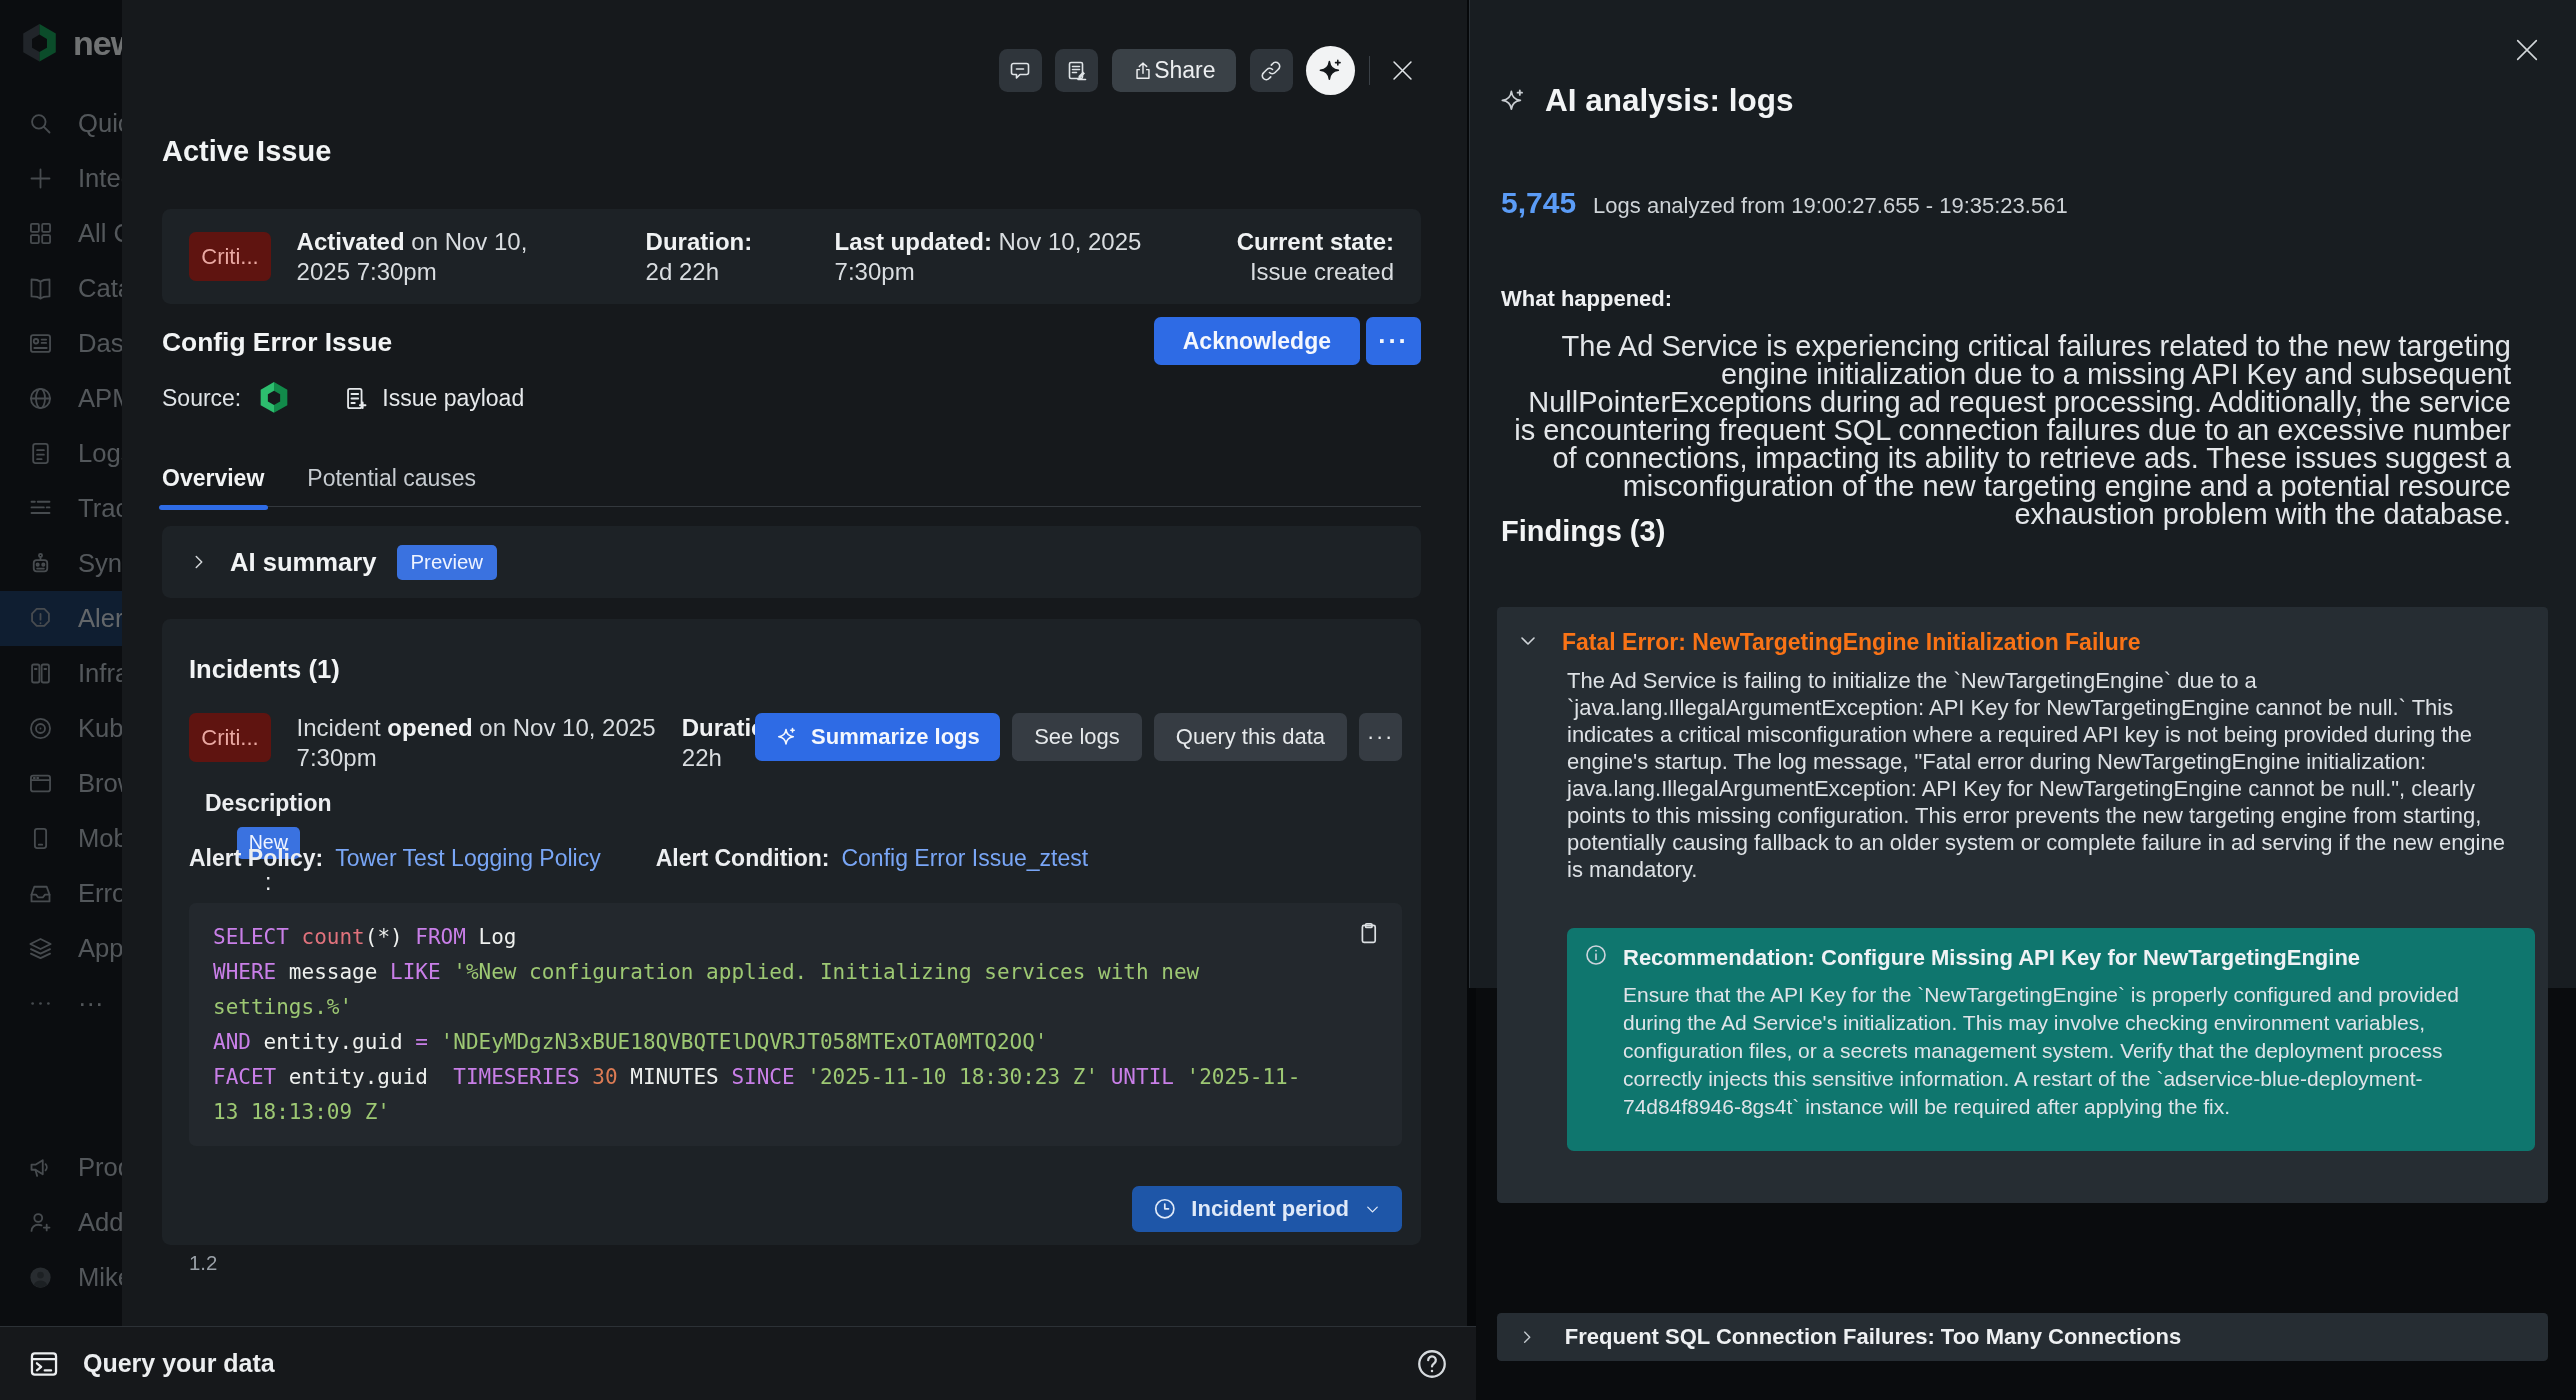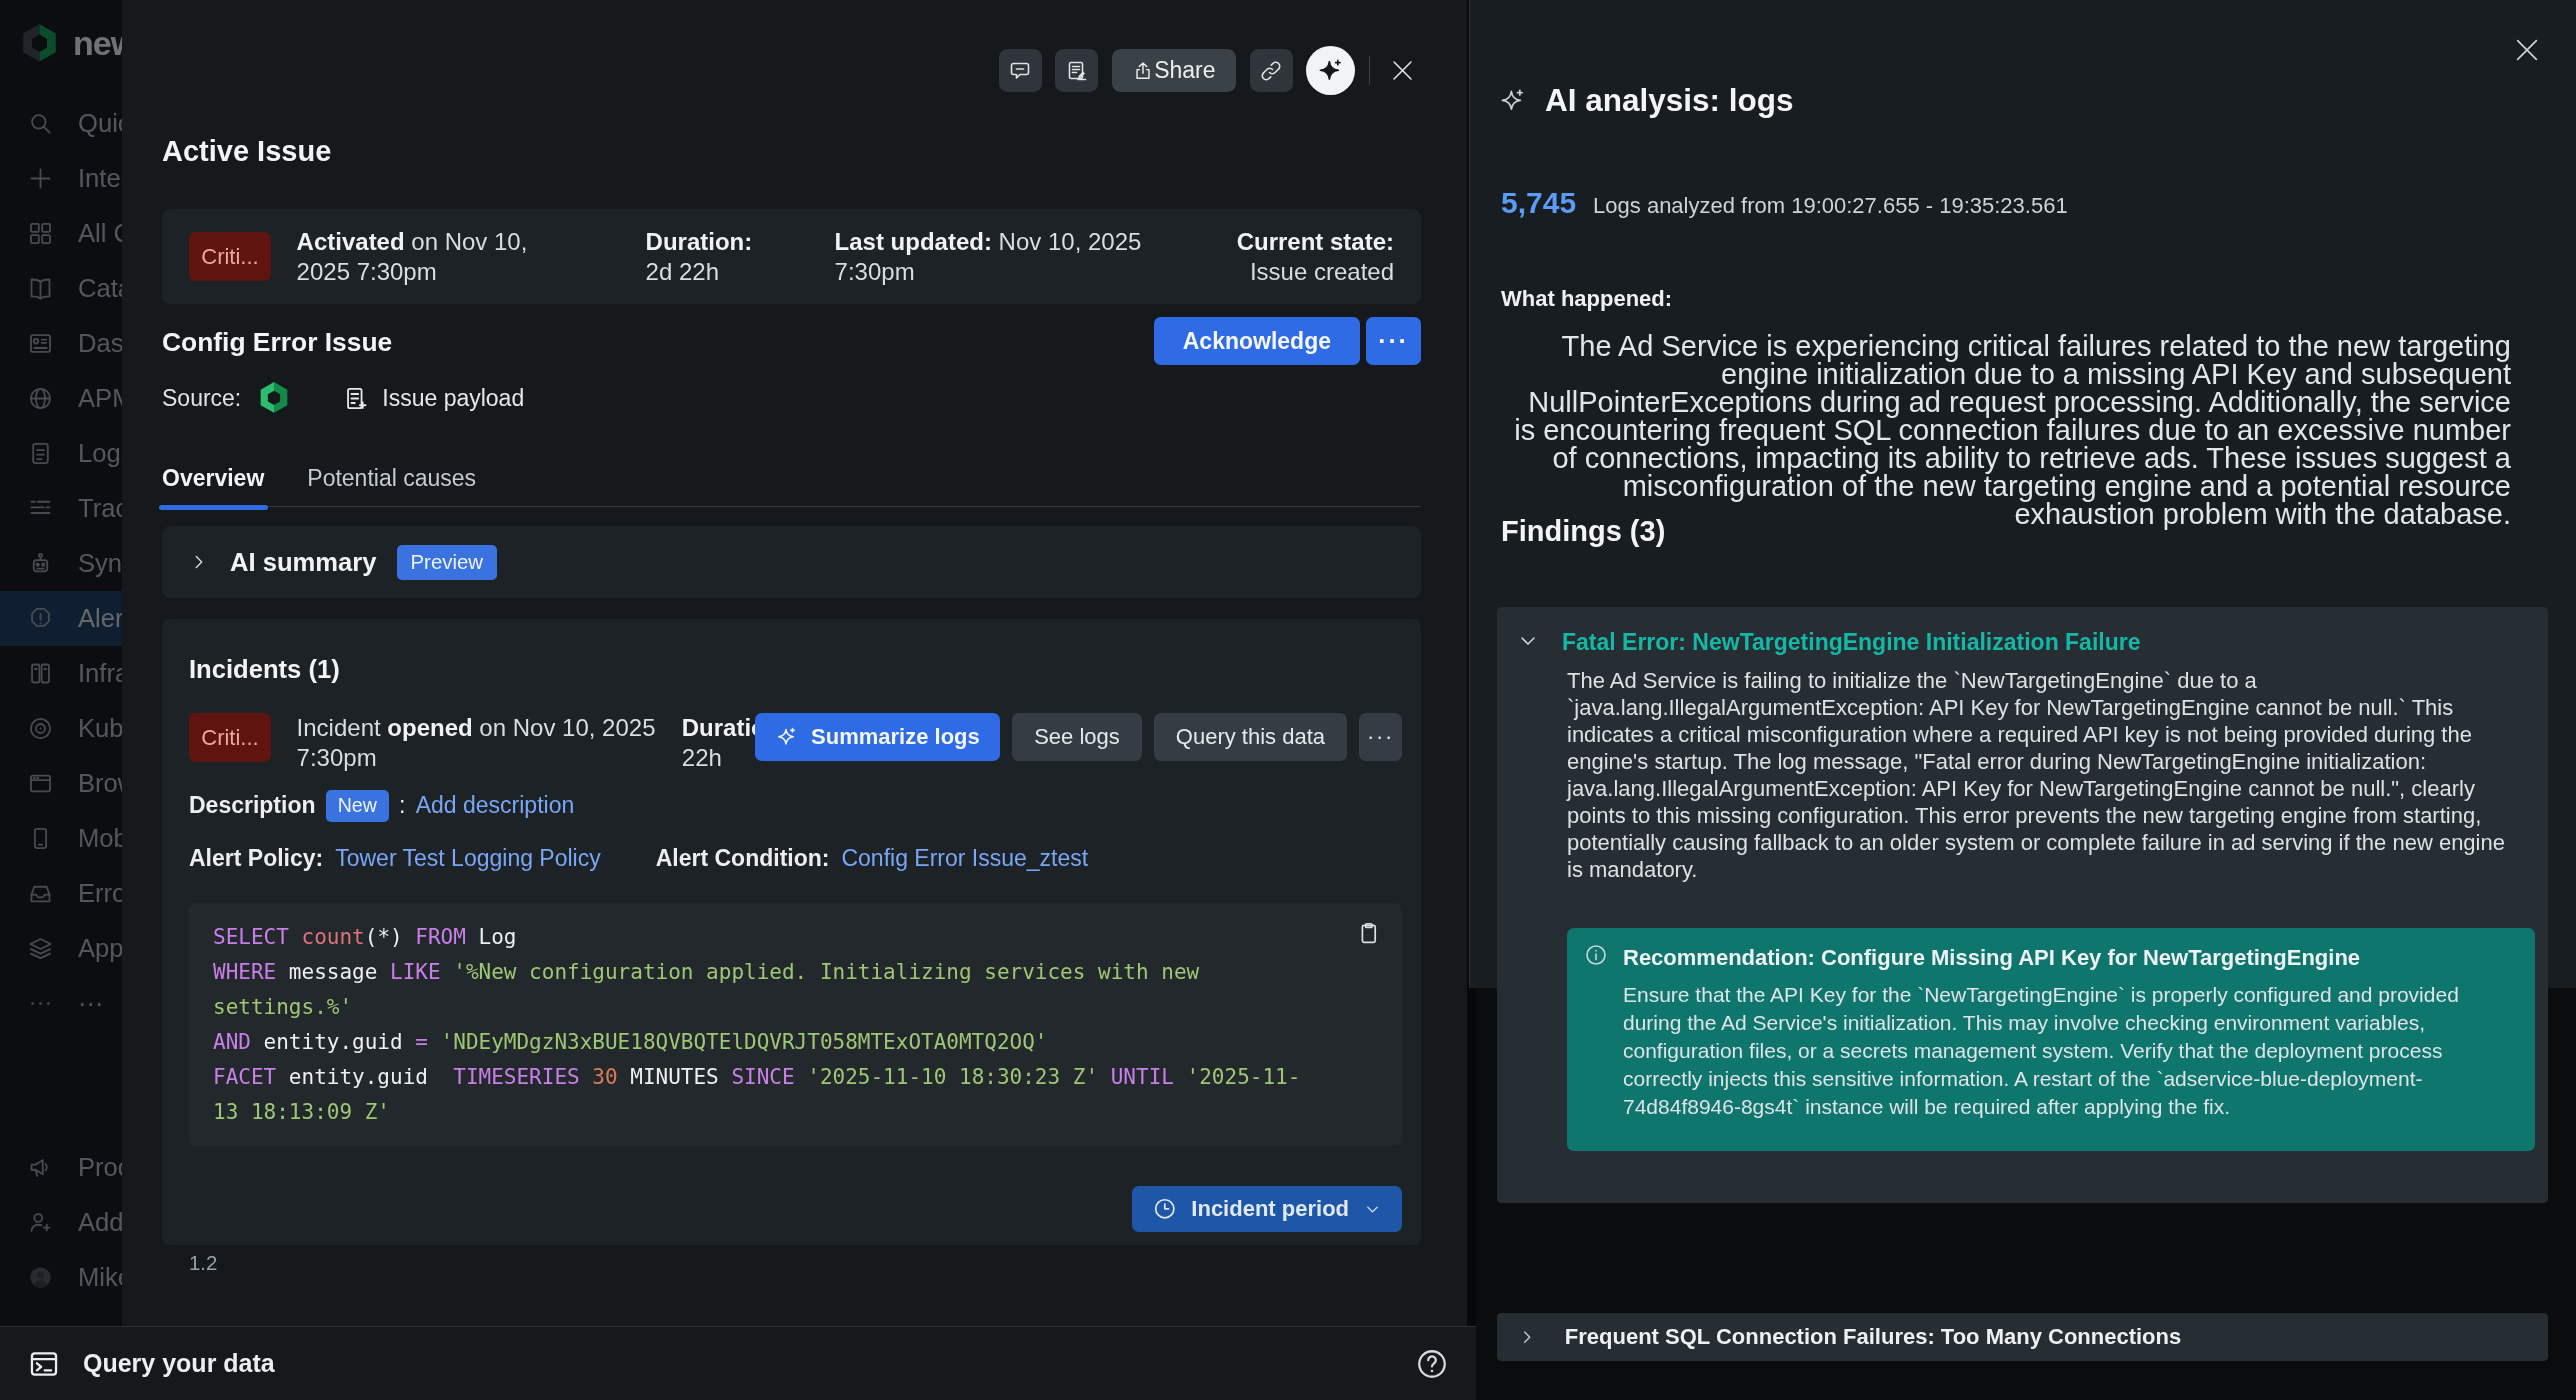--- a/index.html
+++ b/index.html
@@ -68,21 +68,21 @@
   #inc-heading{position:absolute;left:27px;top:36px;font-size:25.6px;font-weight:700;color:#f2f4f5;}
   #inc-meta{position:absolute;left:27px;top:94px;display:flex;}
   #inc-meta .c1{width:375px;margin-left:25.6px;}
   #inc-meta .c2{width:145px;margin-left:10.2px;}
   #inc-buttons{position:absolute;right:19px;top:94px;display:flex;gap:12px;}
   .btn-gray{height:48px;background:#363c43;border-radius:6.8px;color:#e6e9eb;font-size:22px;display:flex;align-items:center;justify-content:center;padding:0 22px;}
   .btn-gray.sq{width:43px;padding:0;letter-spacing:1.7px;}
   #btn-summarize{height:48px;background:#2e6be5;border-radius:6.8px;color:#f4f7fd;font-size:22px;font-weight:600;display:flex;align-items:center;gap:12px;padding:0 20.4px;}
   #btn-summarize svg{width:24px;height:24px;}
 
-  #desc-row{position:absolute;left:27px;top:171px;display:flex;align-items:center;gap:10.2px;font-size:23px;color:#eceef0;}
+  #desc-row{position:absolute;left:27px;top:171px;display:flex;align-items:center;gap:10.2px;font-size:23px;color:#eceef0;flex-direction:column;}
   #desc-row .lbl{font-weight:700;}
   .link{color:#79a6f6;}
   #alert-row{position:absolute;left:27px;top:226px;display:flex;align-items:center;gap:12px;font-size:23px;color:#eceef0;}
   #alert-row .lbl{font-weight:700;}
   #alert-row .gap{width:31px;}
 
   #code-block{position:absolute;left:27px;right:19px;top:284px;height:243px;background:#23282d;border-radius:6.8px;padding:17px 24px;box-sizing:border-box;}
   .code-line{font-family:"DejaVu Sans Mono",monospace;font-size:21px;line-height:35px;white-space:pre-wrap;}
   .kw{color:#c97fe8;} .fn{color:#e0727c;} .str{color:#9dc873;} .num{color:#dc7b54;} .pl{color:#eef0ee;}
   #copy-btn{position:absolute;right:20.4px;top:17px;color:#dce0e3;}
@@ -103,21 +103,21 @@
   #panel-header .t{font-size:31.5px;font-weight:700;color:#f2f4f5;}
   #panel-stats{position:absolute;left:31px;top:186px;display:flex;align-items:baseline;gap:17px;}
   #panel-stats .n{font-size:30px;font-weight:700;color:#5b9cf6;}
   #panel-stats .s{font-size:22px;color:#ced3d7;}
   #wh-label{position:absolute;left:31px;top:286px;font-size:22px;font-weight:700;color:#eef0f2;}
   #wh-text{position:absolute;left:31px;top:332px;width:1010px;font-size:29px;line-height:28px;color:#e3e6e9;text-align:right;}
   #findings-heading{position:absolute;left:31px;top:515px;font-size:29px;font-weight:700;color:#f2f4f5;}
   .finding{background:#262d33;border-radius:4.3px;}
   #finding1{position:absolute;left:27px;top:607px;width:1051px;height:596px;}
   #finding1 .chv{position:absolute;left:19px;top:22px;width:24px;height:24px;color:#cfd4d8;}
-  #finding1 .title{position:absolute;left:65px;top:22px;font-size:23px;font-weight:700;color:#14b8a6;}
+  #finding1 .title{position:absolute;left:65px;top:22px;font-size:23px;font-weight:700;color:#f97316;}
   #finding1 .body{position:absolute;left:70px;top:60px;width:957px;font-size:22px;line-height:27px;color:#dde1e5;}
   #reco{position:absolute;left:70px;top:321px;width:968px;height:223px;background:#0f766e;border-radius:6.8px;box-sizing:border-box;}
   #reco .info{position:absolute;left:17px;top:15.3px;width:24px;height:24px;color:#cdd4dc;}
   #reco .rt{position:absolute;left:56px;top:17px;font-size:22px;font-weight:700;color:#eff2f5;}
   #reco .rb{position:absolute;left:56px;top:53px;width:877px;font-size:21px;line-height:28px;color:#dfe3e8;}
   .finding-row{position:absolute;left:27px;width:1051px;height:48px;display:flex;align-items:center;gap:27px;padding-left:20.4px;box-sizing:border-box;}
   .finding-row svg{width:20.4px;height:20.4px;color:#c3c9ce;}
   .finding-row .t{font-size:22px;font-weight:700;color:#eef0f2;}
   #finding2{top:1237px;} #finding3{top:1313px;}
 

